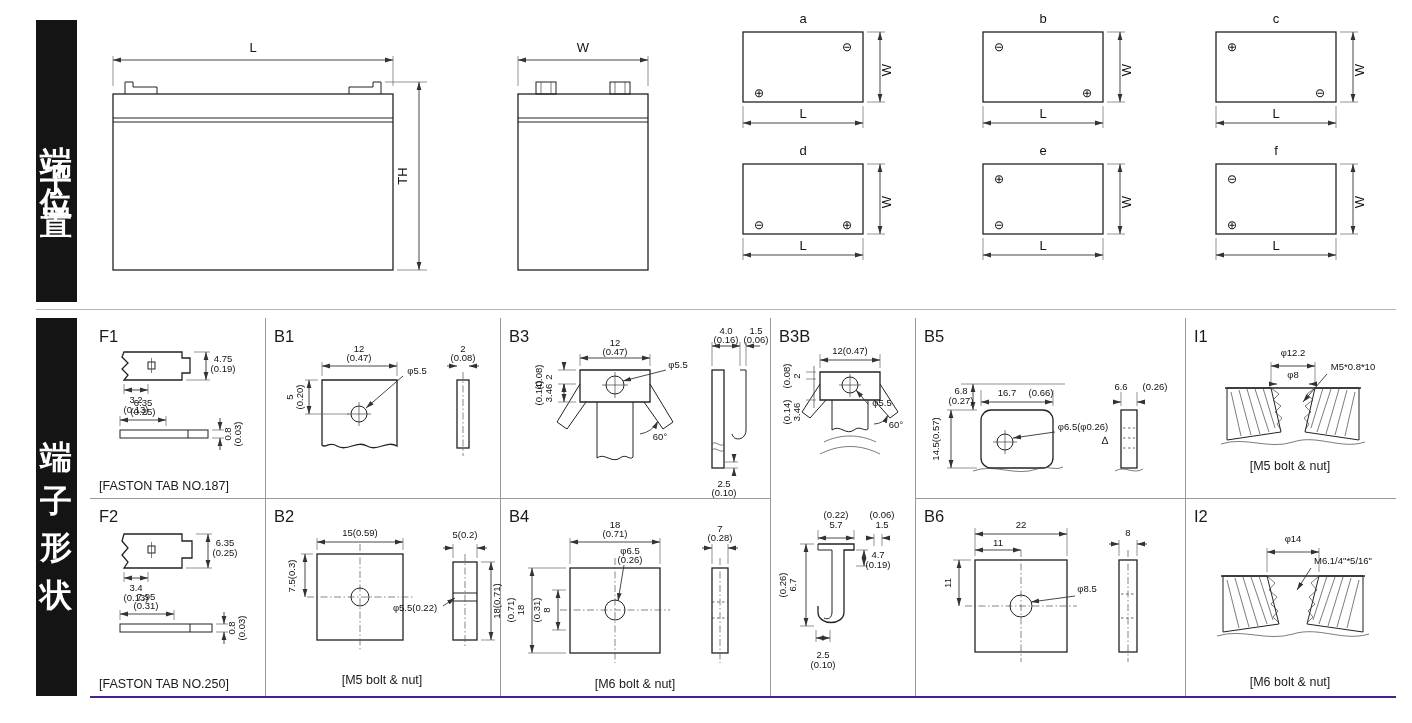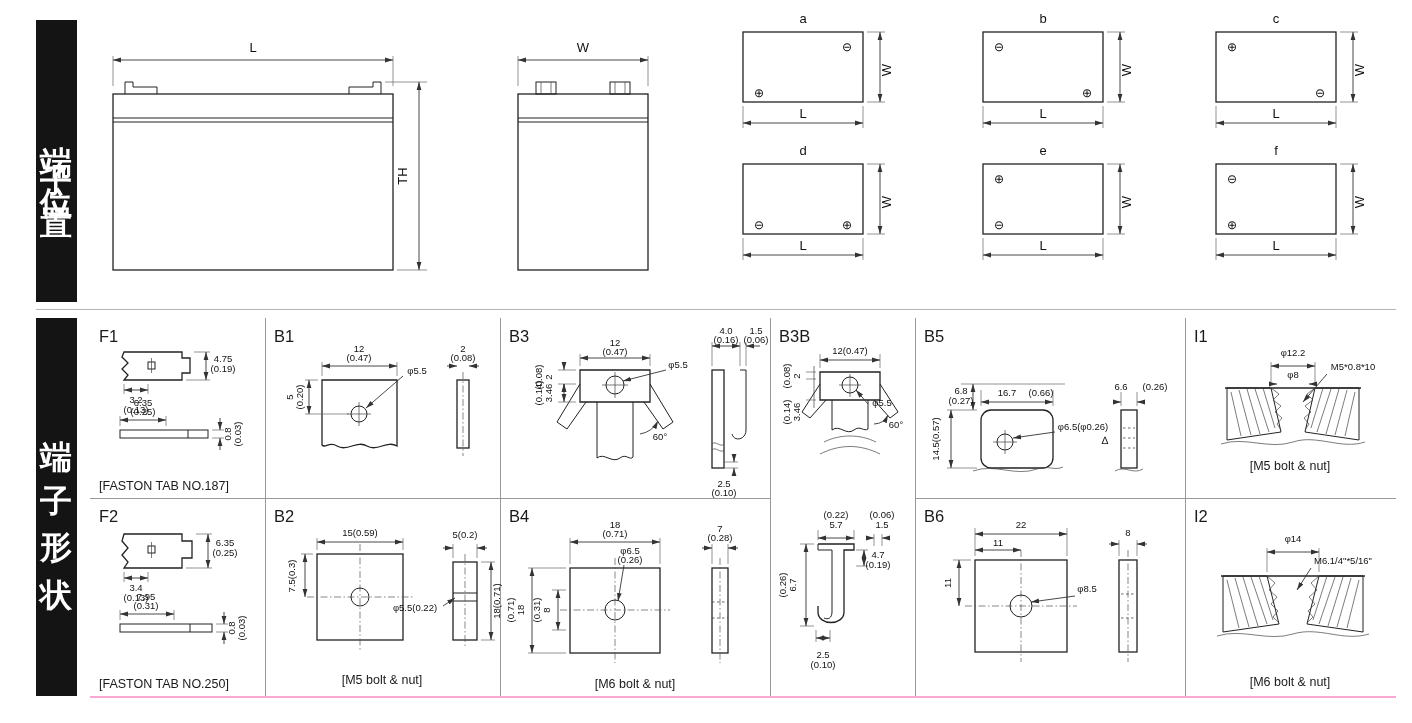--- a/index.html
+++ b/index.html
@@ -185,21 +185,21 @@
       <line class="dm" x1="10" y1="113" x2="130" y2="113" marker-start="url(#as)" marker-end="url(#ae)"></line>
     </g>
     <text class="t13" x="158" y="60" transform="rotate(-90 158 60)">W</text>
     <text class="t13" x="70" y="108">L</text>
   </svg>
 
   <div class="abs" style="left:36px;top:309px;width:1360px;height:1px;background:#b5b5b5;"></div>
 
   <div class="banner" style="top:318px;height:378px;letter-spacing:46px;">端子形状</div>
 
-  <div class="abs" style="left:90px;top:318px;width:1306px;height:378px;border-bottom:2px solid #f9a8d4;">
+  <div class="abs" style="left:90px;top:318px;width:1306px;height:378px;border-bottom:2px solid #4c1d95;">
     <div class="vdiv" style="left:175px;top:0;height:378px;"></div>
     <div class="vdiv" style="left:410px;top:0;height:378px;"></div>
     <div class="vdiv" style="left:680px;top:0;height:378px;"></div>
     <div class="vdiv" style="left:825px;top:0;height:378px;"></div>
     <div class="vdiv" style="left:1095px;top:0;height:378px;"></div>
     <div class="hdiv" style="left:0;top:180px;width:680px;"></div>
     <div class="hdiv" style="left:825px;top:180px;width:481px;"></div>
 
     <svg class="abs" style="left:0;top:0" width="175" height="180">
       <text class="cellLabel" x="9" y="24">F1</text>

